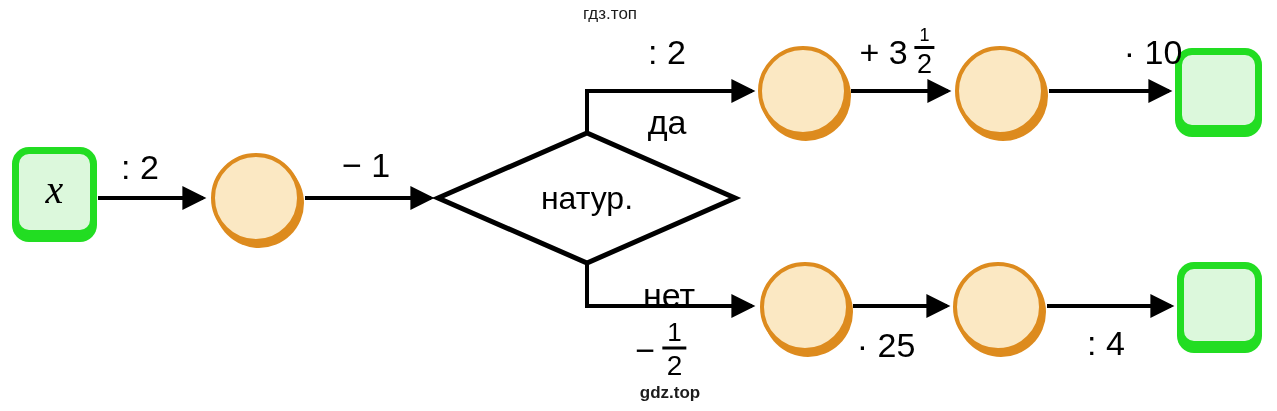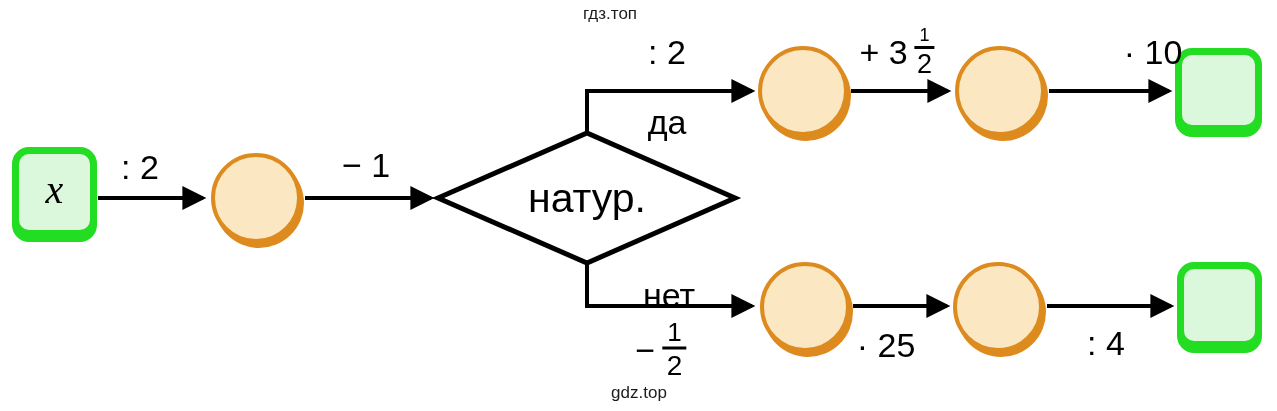--- a/index.html
+++ b/index.html
@@ -49,21 +49,21 @@
     border-radius: 50%;
     background: var(--color-circle-fill, #fbe8c3);
     border: 4px solid var(--color-circle-border, #dd8b1e);
     box-shadow: 3px 5px 0 0 var(--color-circle-border, #dd8b1e);
   }
 
   .decision-text {
     position: absolute;
     left: 587px; top: 198px;
     transform: translate(-50%, -50%);
-    font-size: 41px;
+    font-size: 32px;
     line-height: 35px;
     text-align: center;
     white-space: nowrap;
   }
 
   .lbl {
     position: absolute;
     transform: translate(-50%, -50%);
     font-size: 34px;
     line-height: 1;
@@ -102,21 +102,21 @@
     <path d="M587 140 V91 H752" stroke="#000" stroke-width="4" fill="none" marker-end="url(#arrow)"></path>
     <path d="M851 91 H948" stroke="#000" stroke-width="4" fill="none" marker-end="url(#arrow)"></path>
     <path d="M1049 91 H1169" stroke="#000" stroke-width="4" fill="none" marker-end="url(#arrow)"></path>
     <path d="M587 258 V306 H752" stroke="#000" stroke-width="4" fill="none" marker-end="url(#arrow)"></path>
     <path d="M853 306 H947" stroke="#000" stroke-width="4" fill="none" marker-end="url(#arrow)"></path>
     <path d="M1047 306 H1171" stroke="#000" stroke-width="4" fill="none" marker-end="url(#arrow)"></path>
     <polygon points="438,198 587,133 735,198 587,263" fill="#ffffff" stroke="#000" stroke-width="5" stroke-linejoin="miter"></polygon>
   </svg>
 
   <div class="watermark" style="left:610px; top:4px;">гдз.топ</div>
-  <div class="watermark" style="left:639px; top:383px;">gdz.top</div>
+  <div class="watermark" style="left:670px; top:383px;font-weight:bold;">gdz.top</div>
 
   <div class="node-square" style="left:12px; top:147px; width:85px; height:90px;">
     <span class="start-label">x</span>
   </div>
 
   <div class="circle" style="left:211px; top:153px;"></div>
   <div class="circle" style="left:758px; top:46px;"></div>
   <div class="circle" style="left:955px; top:46px;"></div>
   <div class="circle" style="left:760px; top:262px;"></div>
   <div class="circle" style="left:953px; top:262px;"></div>

